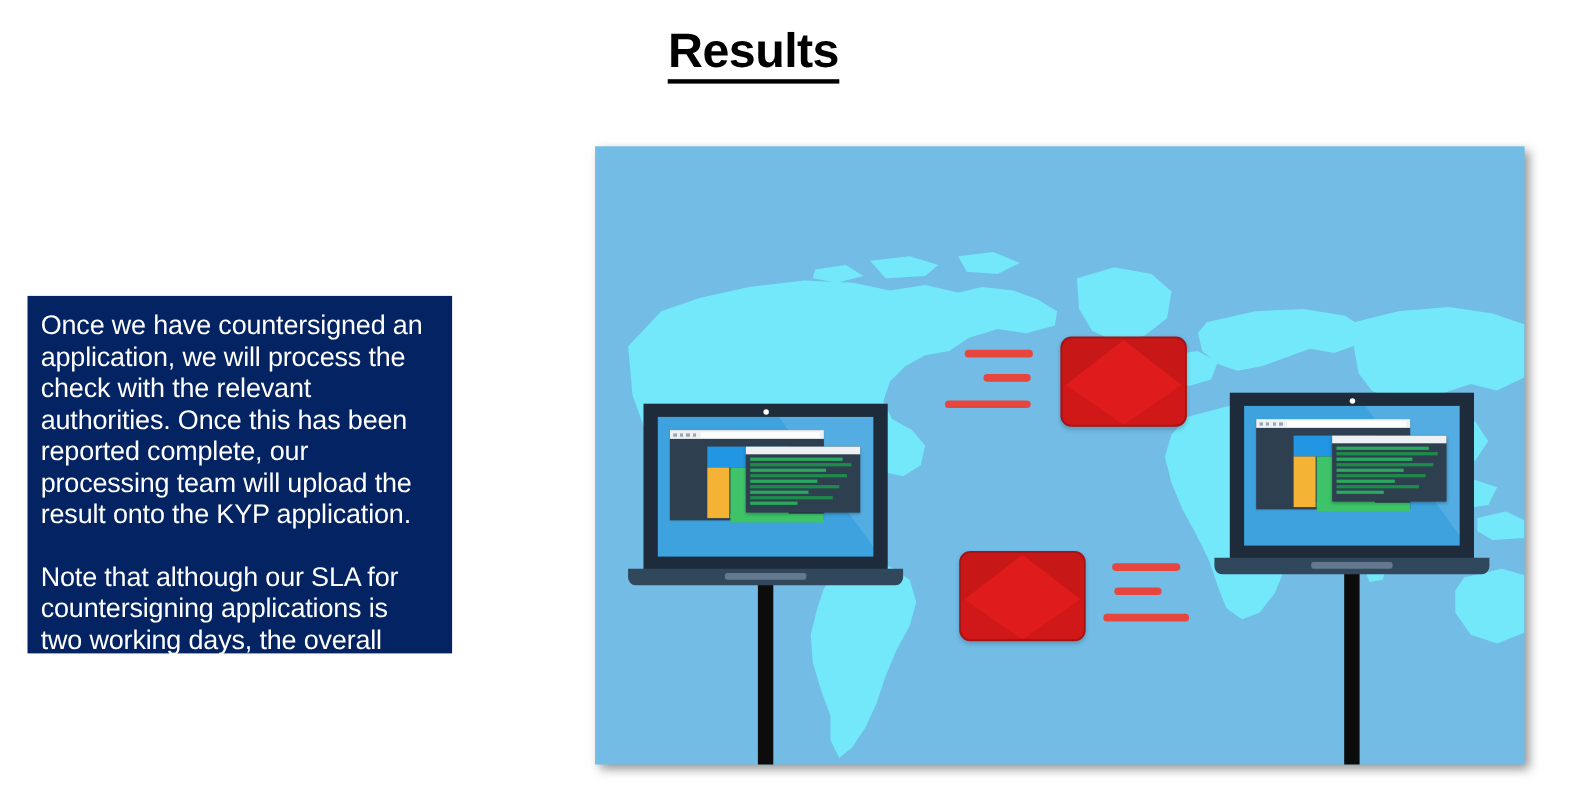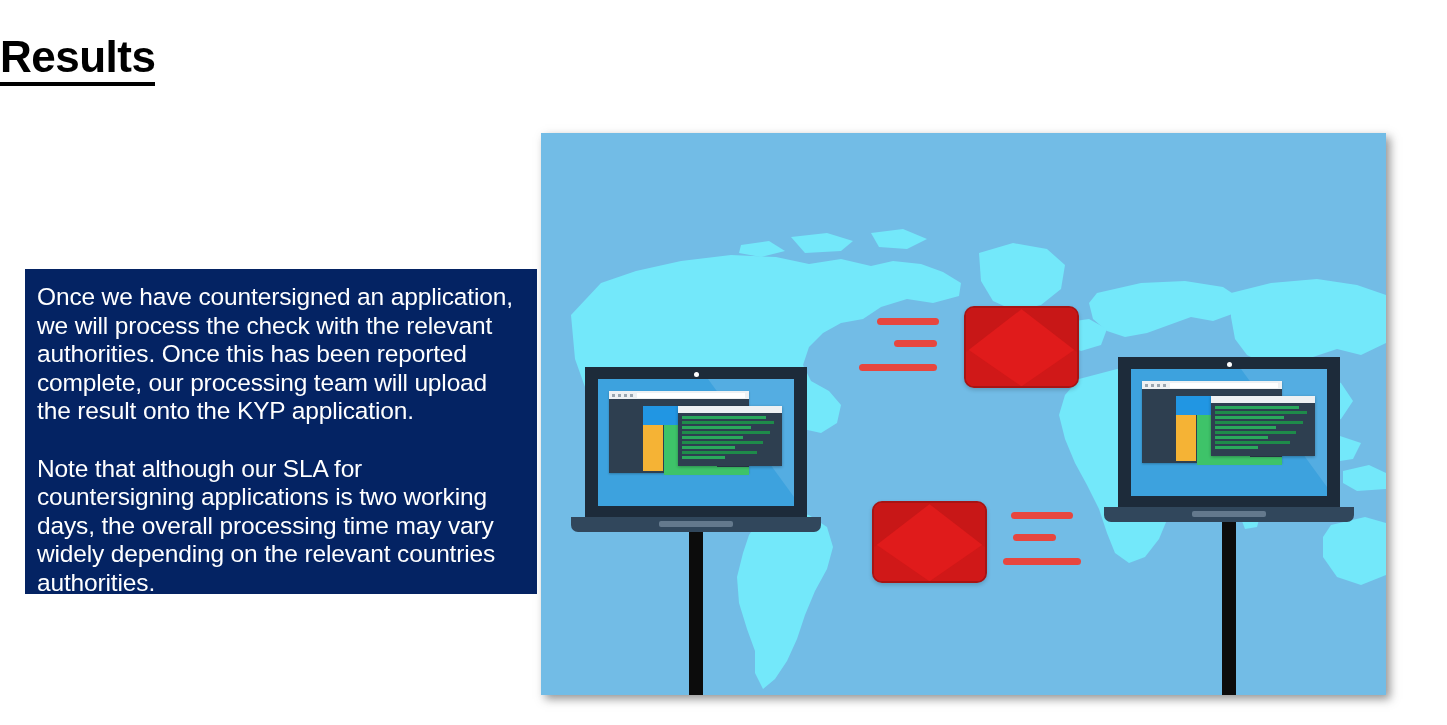--- a/index.html
+++ b/index.html
@@ -12,41 +12,42 @@
     height: 725px;
     position: relative;
     overflow: hidden;
     font-family: "Liberation Sans", sans-serif;
   }
 
   
   #slide-title {
     position: absolute;
     left: 0;
-    top: 34px;
+    top: 24px;
     width: 1370px;
+    text-align: center;
     font-family: "Liberation Sans", sans-serif;
     font-size: 44px;
     font-weight: bold;
     color: #000000;
     letter-spacing: -0.5px;
     line-height: 1.05;
   }
   #slide-title .title-underline {
     display: inline-block;
     border-bottom: 4px solid #000000;
     padding-bottom: 2px;
   }
 
   
   #text-panel {
     position: absolute;
     left: 25px;
     top: 269px;
-    width: 512px;
+    width: 386px;
     height: 325px;
     background: #042363;
     box-sizing: border-box;
     padding: 14px 18px 10px 12px;
   }
   #text-panel p {
     margin: 0;
     color: #ffffff;
     font-family: "Liberation Sans", sans-serif;
     font-size: 24.5px;

